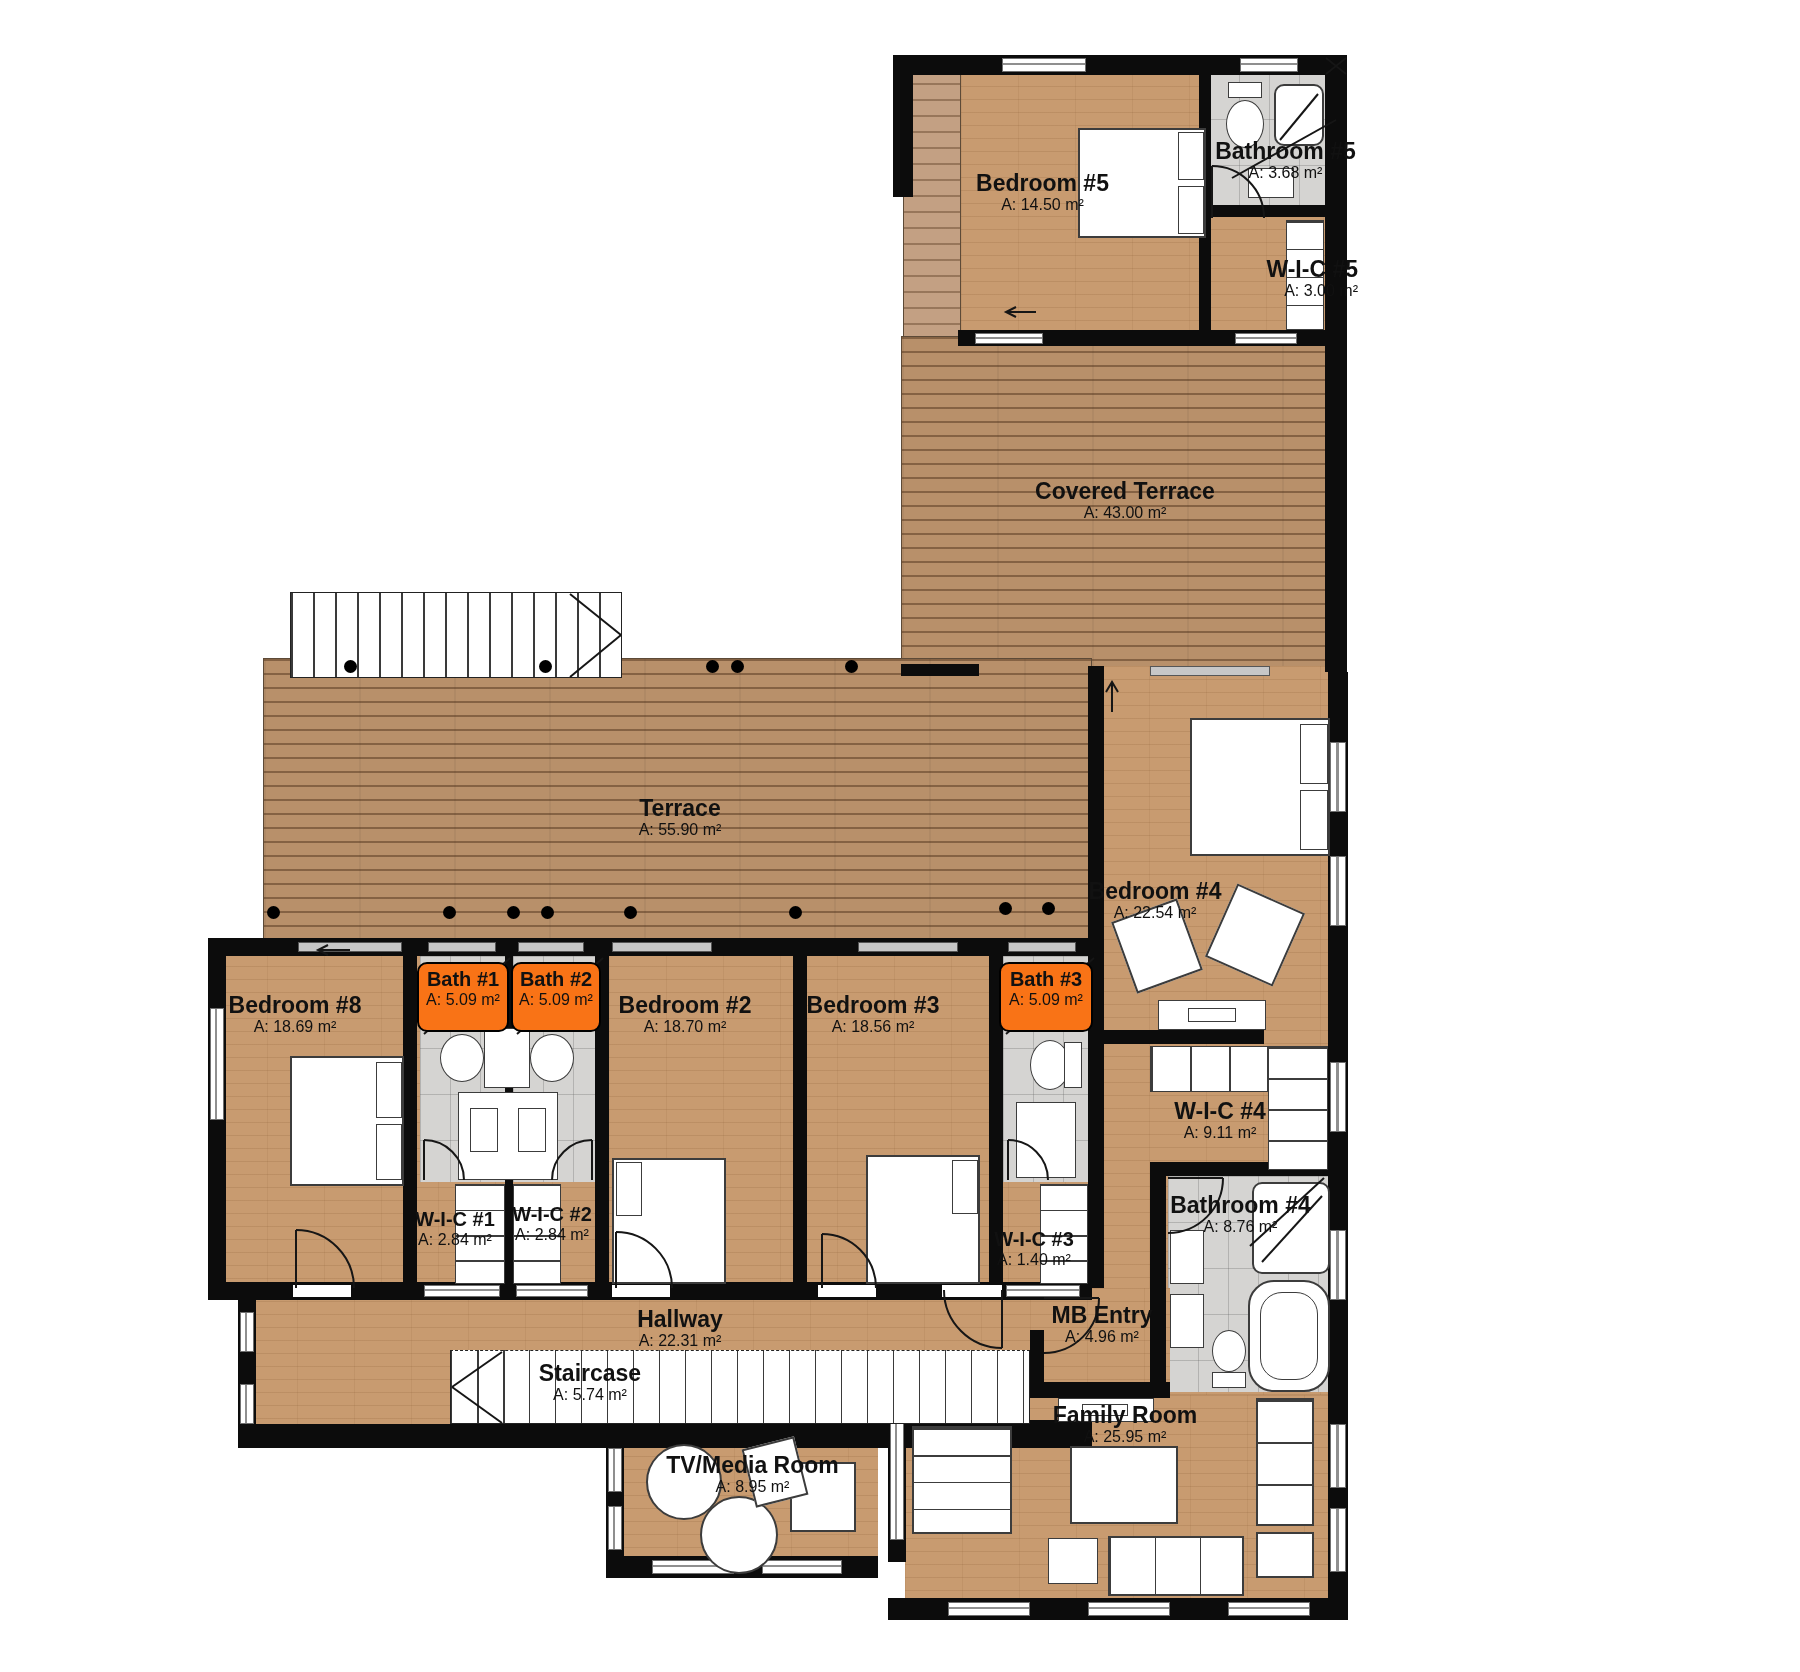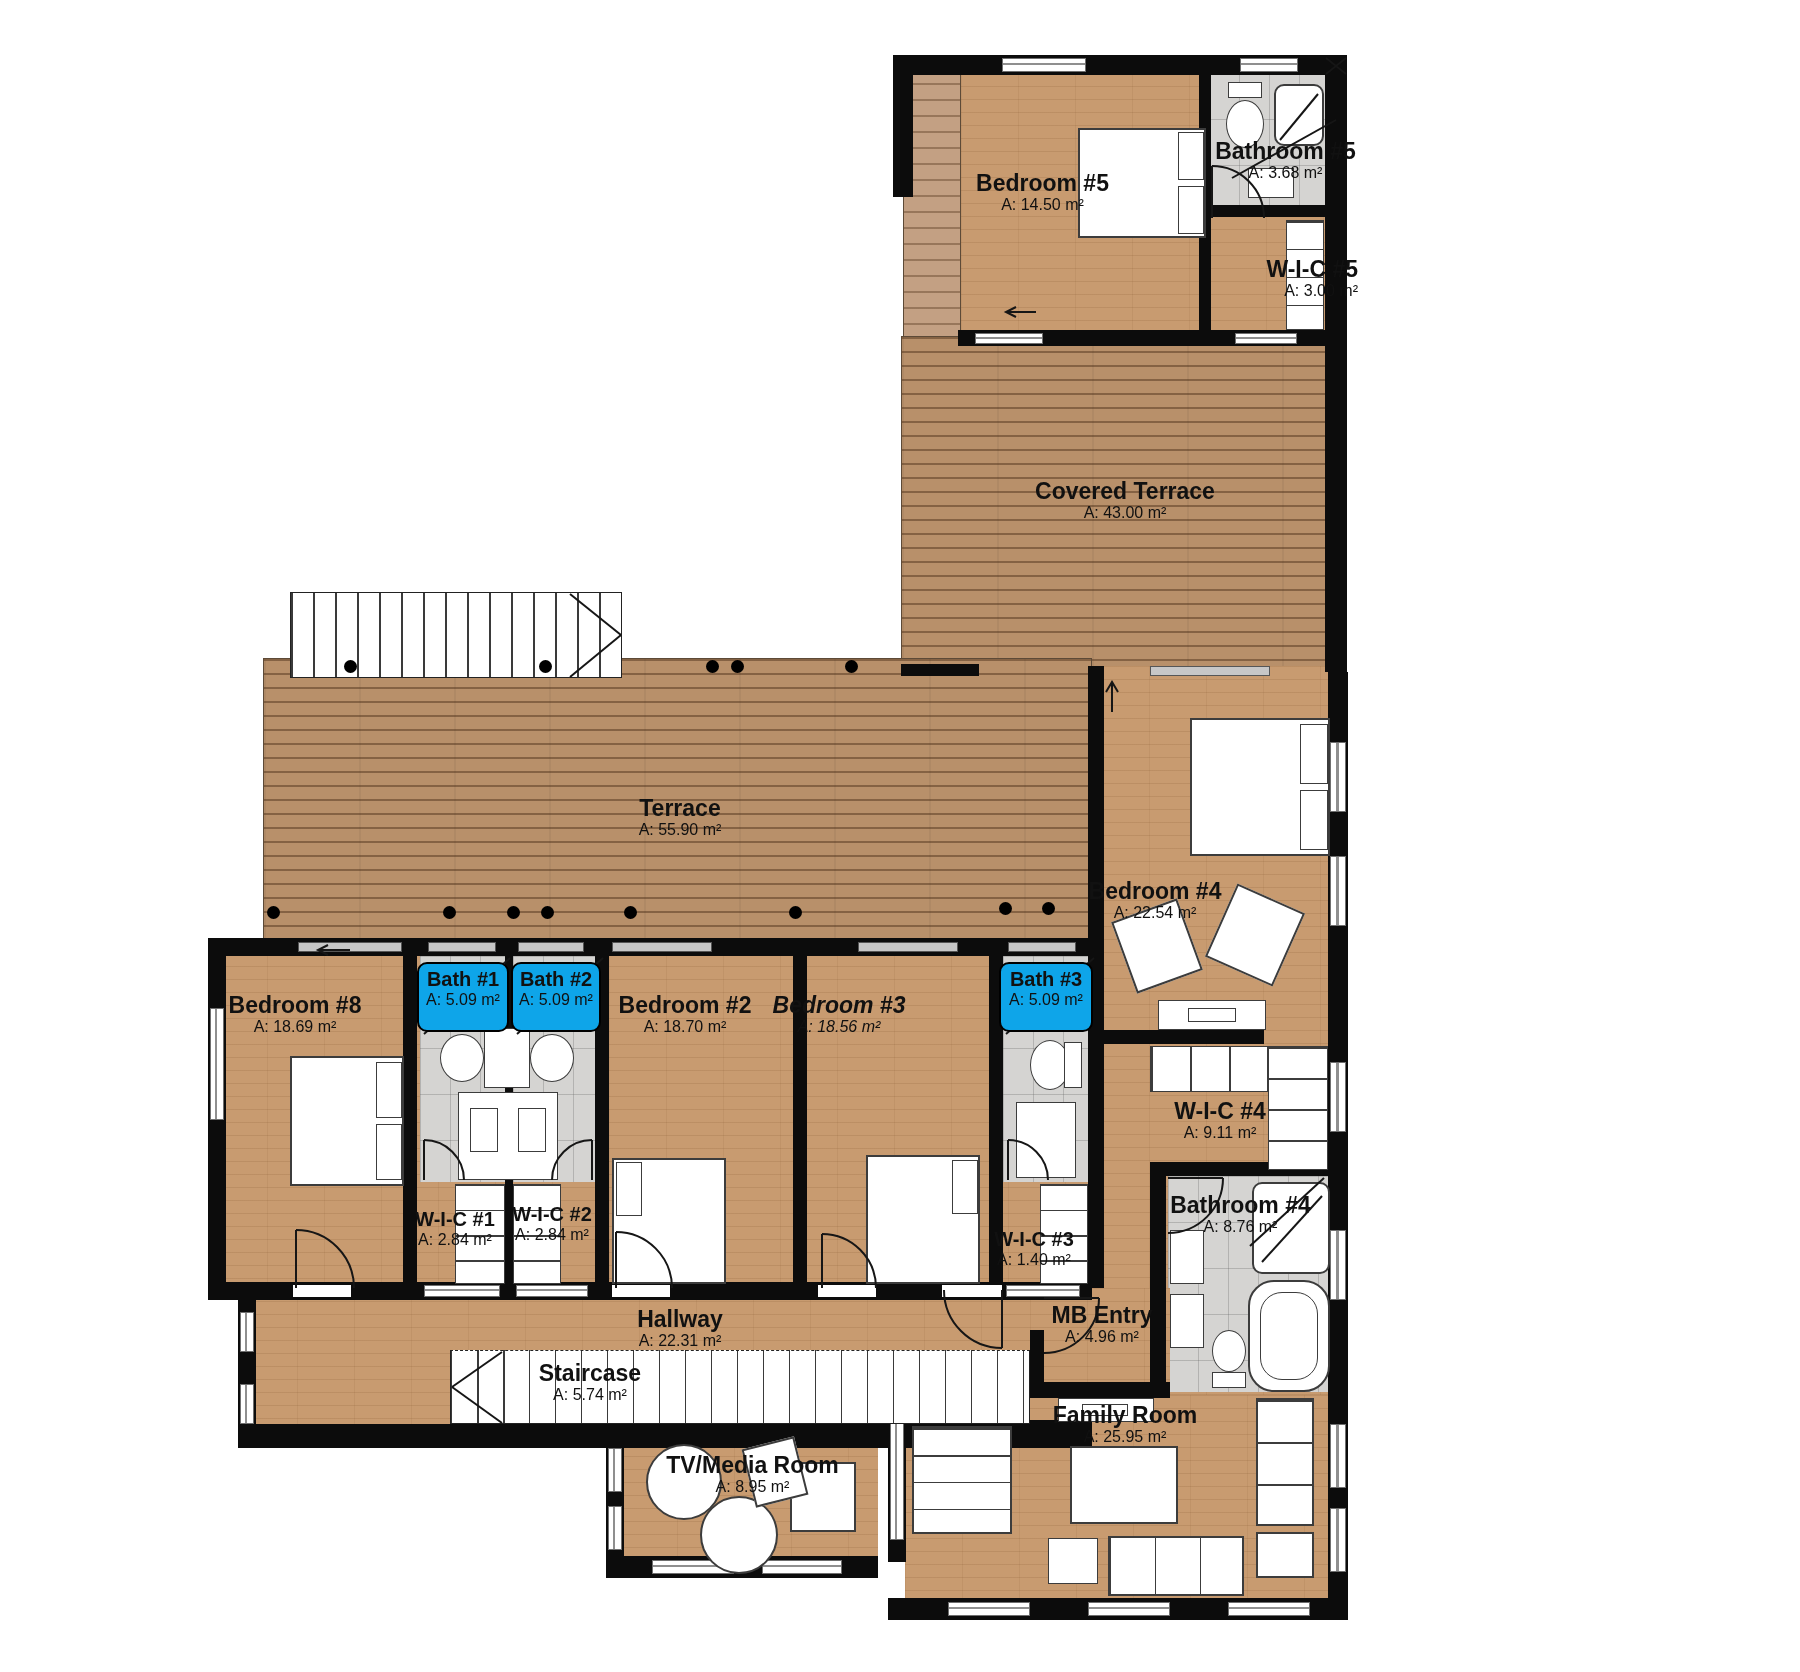--- a/index.html
+++ b/index.html
@@ -32,21 +32,21 @@
   .stairs-h{background:#fff;border:1.5px solid #222;
     background-image:repeating-linear-gradient(90deg,#3a3a3a 0 1.5px,rgba(0,0,0,0) 1.5px 26px);}
   .stairs-ext{background:#fff;border:1.5px solid #222;
     background-image:repeating-linear-gradient(90deg,#3a3a3a 0 1.5px,rgba(0,0,0,0) 1.5px 22px);}
   
   .lbl{position:absolute;text-align:center;line-height:1.15;z-index:30;}
   .lbl .nm{font-weight:bold;font-size:23px;white-space:nowrap;}
   .lbl .ar{font-size:16px;white-space:nowrap;}
   .lbl.small .nm{font-size:20px;}
   .lbl.small .ar{font-size:16px;}
-  .bathbox{position:absolute;background:#0ea5e9;border:2.5px solid #000;border-radius:10px;
+  .bathbox{position:absolute;background:#f97316;border:2.5px solid #000;border-radius:10px;
     text-align:center;padding-top:4px;z-index:30;}
   .bathbox .nm{font-weight:bold;font-size:20px;white-space:nowrap;}
   .bathbox .ar{font-size:16px;white-space:nowrap;}
   
   #titleblock{position:absolute;left:1438px;top:1482px;width:360px;color:#1c1c1c;}
   #tb-id{font-family:"DejaVu Sans",sans-serif;font-weight:300;font-size:64px;letter-spacing:3px;}
   #tb-web{font-family:"DejaVu Sans",sans-serif;font-weight:300;font-size:27px;letter-spacing:4px;margin-top:8px;}
   #tb-plan{font-family:"DejaVu Sans",sans-serif;font-weight:300;font-size:26px;letter-spacing:5px;margin-top:4px;}
   svg.anno{position:absolute;left:0;top:0;z-index:25;pointer-events:none;}
 </style>
@@ -318,21 +318,21 @@
     <div class="ar">A: 5.09 m²</div>
   </div>
   <div class="bathbox" style="left:511px;top:962px;width:86px;height:62px;">
     <div class="nm">Bath #2</div>
     <div class="ar">A: 5.09 m²</div>
   </div>
   <div class="lbl" style="left:590px;top:992px;width:190px;">
     <div class="nm">Bedroom #2</div>
     <div class="ar">A: 18.70 m²</div>
   </div>
-  <div class="lbl" style="left:744px;top:992px;width:190px;font-style:italic;">
+  <div class="lbl" style="left:778px;top:992px;width:190px;">
     <div class="nm">Bedroom #3</div>
     <div class="ar">A: 18.56 m²</div>
   </div>
   <div class="bathbox" style="left:999px;top:962px;width:90px;height:62px;">
     <div class="nm">Bath #3</div>
     <div class="ar">A: 5.09 m²</div>
   </div>
   <div class="lbl small" style="left:400px;top:1208px;width:110px;">
     <div class="nm">W-I-C #1</div>
     <div class="ar">A: 2.84 m²</div>

